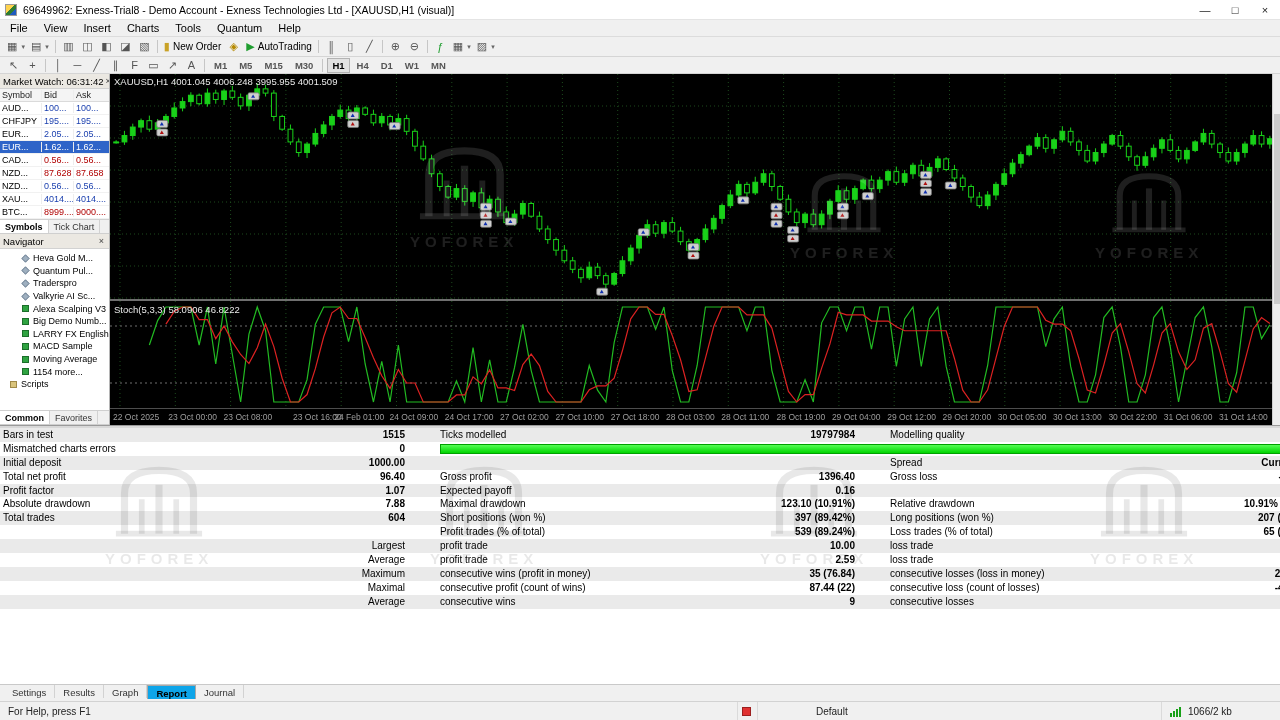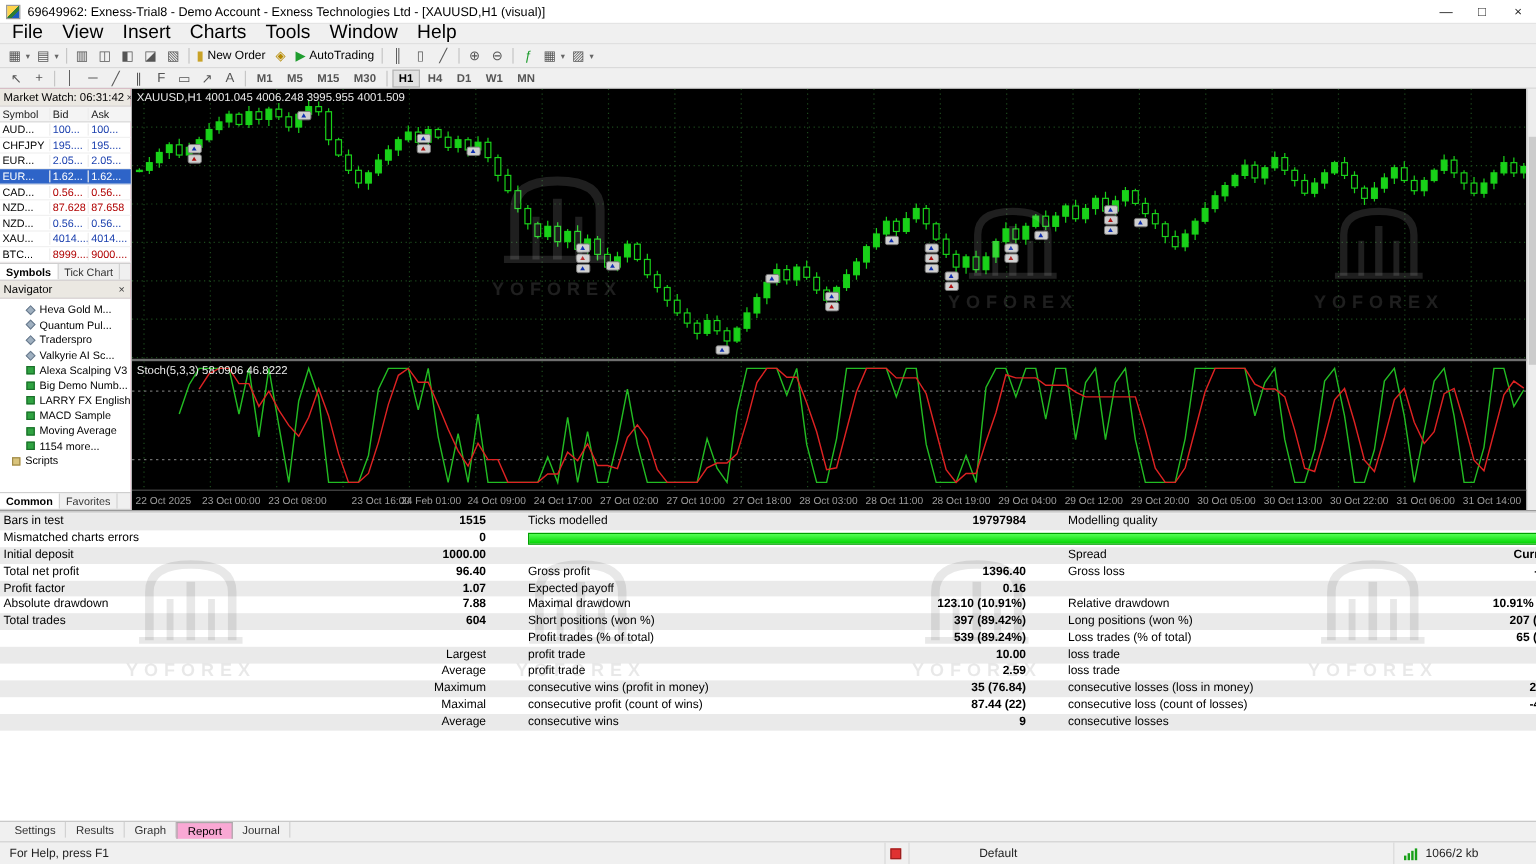--- a/index.html
+++ b/index.html
@@ -6,21 +6,21 @@
 html,body{width:1280px;height:720px;overflow:hidden;font-family:"Liberation Sans",sans-serif;font-size:11px;color:#000;background:#fff}
 #app{position:relative;width:1280px;height:720px;background:#f0f0f0;overflow:hidden}
 
 .titlebar{position:absolute;left:0;top:0;right:0;height:20px;background:#ffffff;display:flex;align-items:center;padding-left:5px;border-bottom:1px solid #e4e4e4}
 .appicon{width:12px;height:12px;margin-right:6px;background:linear-gradient(135deg,#ffd34d 0 45%,#2f7d32 45% 70%,#1d5bbf 70% 100%);border:1px solid #999}
 .title-text{font-size:10.5px;white-space:nowrap}
 .winbtns{margin-left:auto;display:flex;height:100%}
 .winbtn{width:30px;height:100%;display:flex;align-items:center;justify-content:center;font-size:11px;color:#222}
 
 .menubar{position:absolute;left:0;top:20px;right:0;height:17px;background:#f0f0f0;display:flex;align-items:center;padding-left:2px;border-bottom:1px solid #dcdcdc}
-.menu-item{padding:1px 8px;font-size:16px}
+.menu-item{padding:1px 8px;font-size:11px}
 
 .toolbar{position:absolute;left:0;right:0;background:#f0f0f0;display:flex;align-items:center;padding-left:4px;border-bottom:1px solid #d5d5d5}
 #toolbar1{top:37px;height:20px}
 #toolbar2{top:57px;height:17px}
 .tbtn{height:17px;min-width:19px;display:inline-flex;align-items:center;justify-content:center;font-size:11px;color:#555;padding:0 2px;gap:3px;border:1px solid transparent;background:transparent}
 .tbtn .lbl{font-size:10px;color:#000}
 .tbtn .dd{font-size:7px;color:#666;margin-left:1px}
 .tsep{width:1px;height:13px;background:#c6c6c6;margin:0 3px}
 .tfbtn{font-size:9.5px;font-weight:bold;color:#555;padding:1px 4px;margin:0 1px;border:1px solid transparent}
 .tfbtn.active{background:#e2e2e2;border:1px solid #b3b3b3;color:#000}
@@ -68,21 +68,21 @@
 .rv{font-weight:bold;text-align:right}
 .rv.q{font-weight:normal}
 .p-l1{left:3px}.p-v1{left:205px;width:200px}
 .p-l2{left:440px}.p-v2{left:600px;width:255px}
 .p-l3{left:890px}.p-v3{left:1088px;width:230px}
 .gbar{position:absolute;left:440px;top:2px;width:878px;height:10px;background:linear-gradient(#55ff55,#00d400);border:1px solid #00a000}
 .whitegap{position:absolute;left:0;top:609px;width:100%;height:75px;background:#fff}
 
 .tabbar{position:absolute;left:0;top:684px;width:100%;height:17px;background:#f0f0f0;border-top:1px solid #c9c9c9;display:flex;align-items:flex-start;padding-left:4px}
 .btab{padding:2px 8px 0;font-size:9.5px;color:#333;border-right:1px solid #d2d2d2;display:flex;align-items:center}
-.btab.active{background:#f9a8d4;font-weight:normal;color:#000;border:1px solid #a8a8a8;border-bottom:none}
+.btab.active{background:#0ea5e9;font-weight:bold;color:#000;border:1px solid #a8a8a8;border-bottom:none}
 
 .statusbar{position:absolute;left:0;top:701px;width:100%;height:19px;background:#f0f0f0;border-top:1px solid #d2d2d2;display:flex;align-items:center;font-size:10px;color:#222}
 .ssec{height:100%;display:flex;align-items:center;padding:0 8px;border-right:1px solid #dadada}
 #s-help{width:738px;flex:none}
 #s-alert{width:20px;flex:none;padding:0 4px}
 .redbox{width:9px;height:9px;background:#e03131;border:1px solid #9c1f1f}
 #s-default{flex:1;padding-left:58px}
 #s-conn{flex:none;width:118px;gap:5px;border-right:none}
 </style>
 </head>
@@ -99,21 +99,21 @@
       <div class="winbtn">×</div>
     </div>
   </div>
 
   <div class="menubar" id="menubar">
       <span class="menu-item">File</span>
       <span class="menu-item">View</span>
       <span class="menu-item">Insert</span>
       <span class="menu-item">Charts</span>
       <span class="menu-item">Tools</span>
-      <span class="menu-item">Window</span>
+      <span class="menu-item">Quantum</span>
       <span class="menu-item">Help</span>
     </div>
 
   <div class="toolbar" id="toolbar1">
       <div class="tbtn">
         <span>▦</span>
         <span class="dd">▾</span>
       </div>
       <div class="tbtn">
         <span>▤</span>

